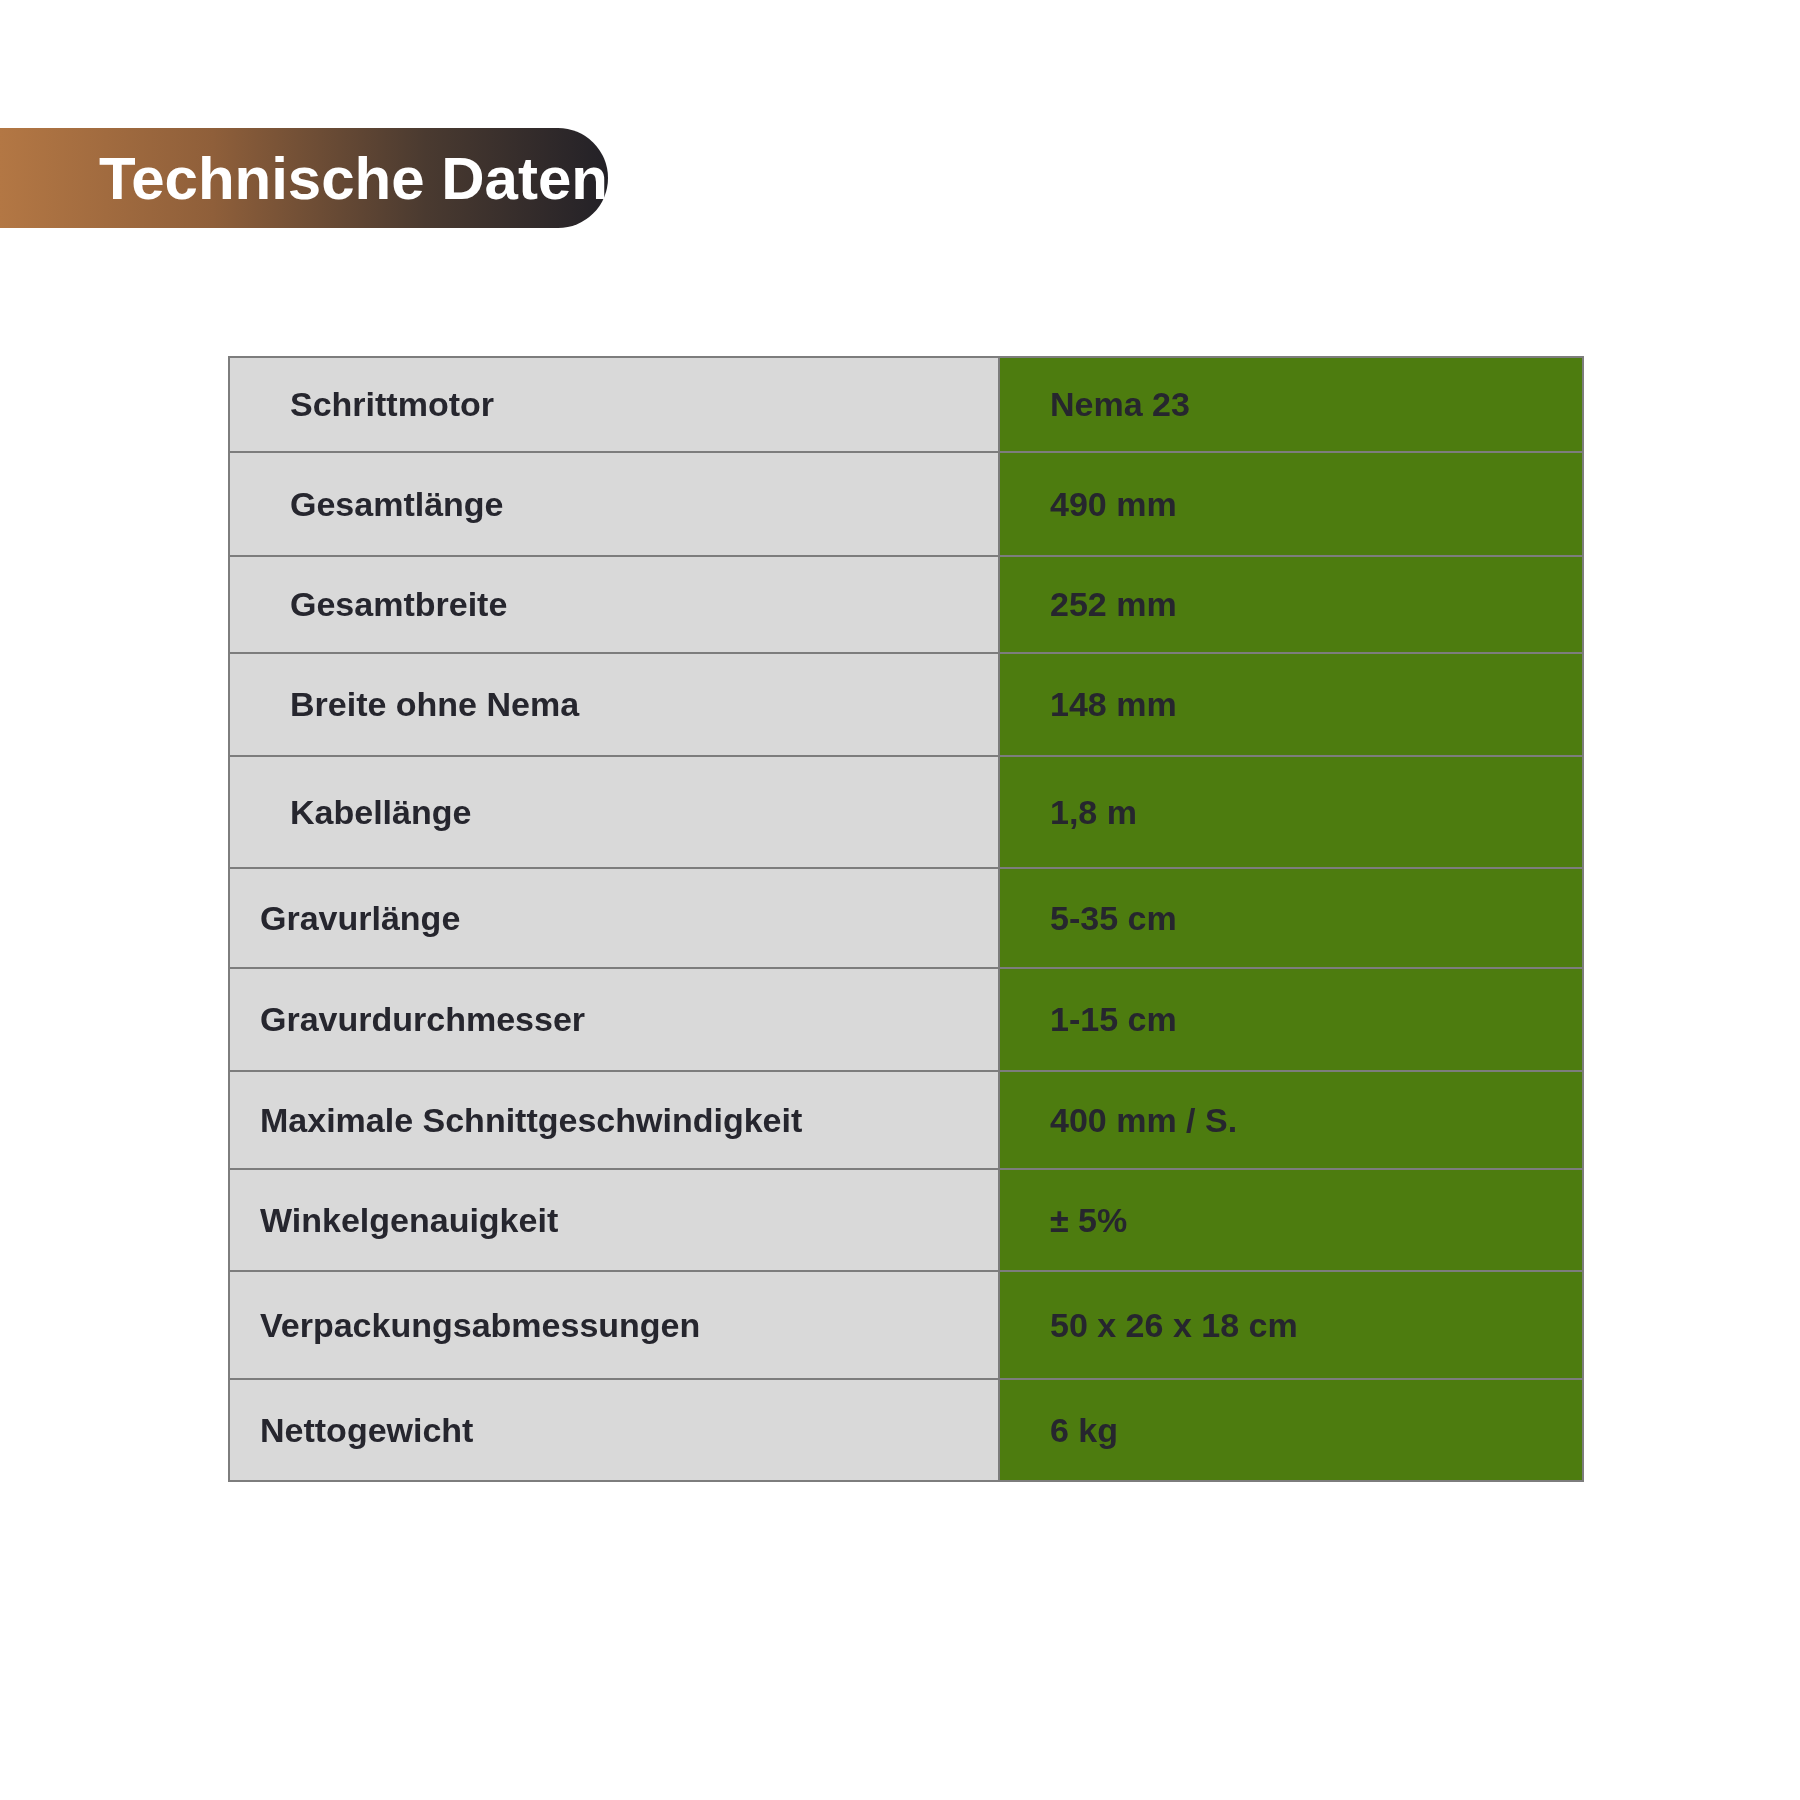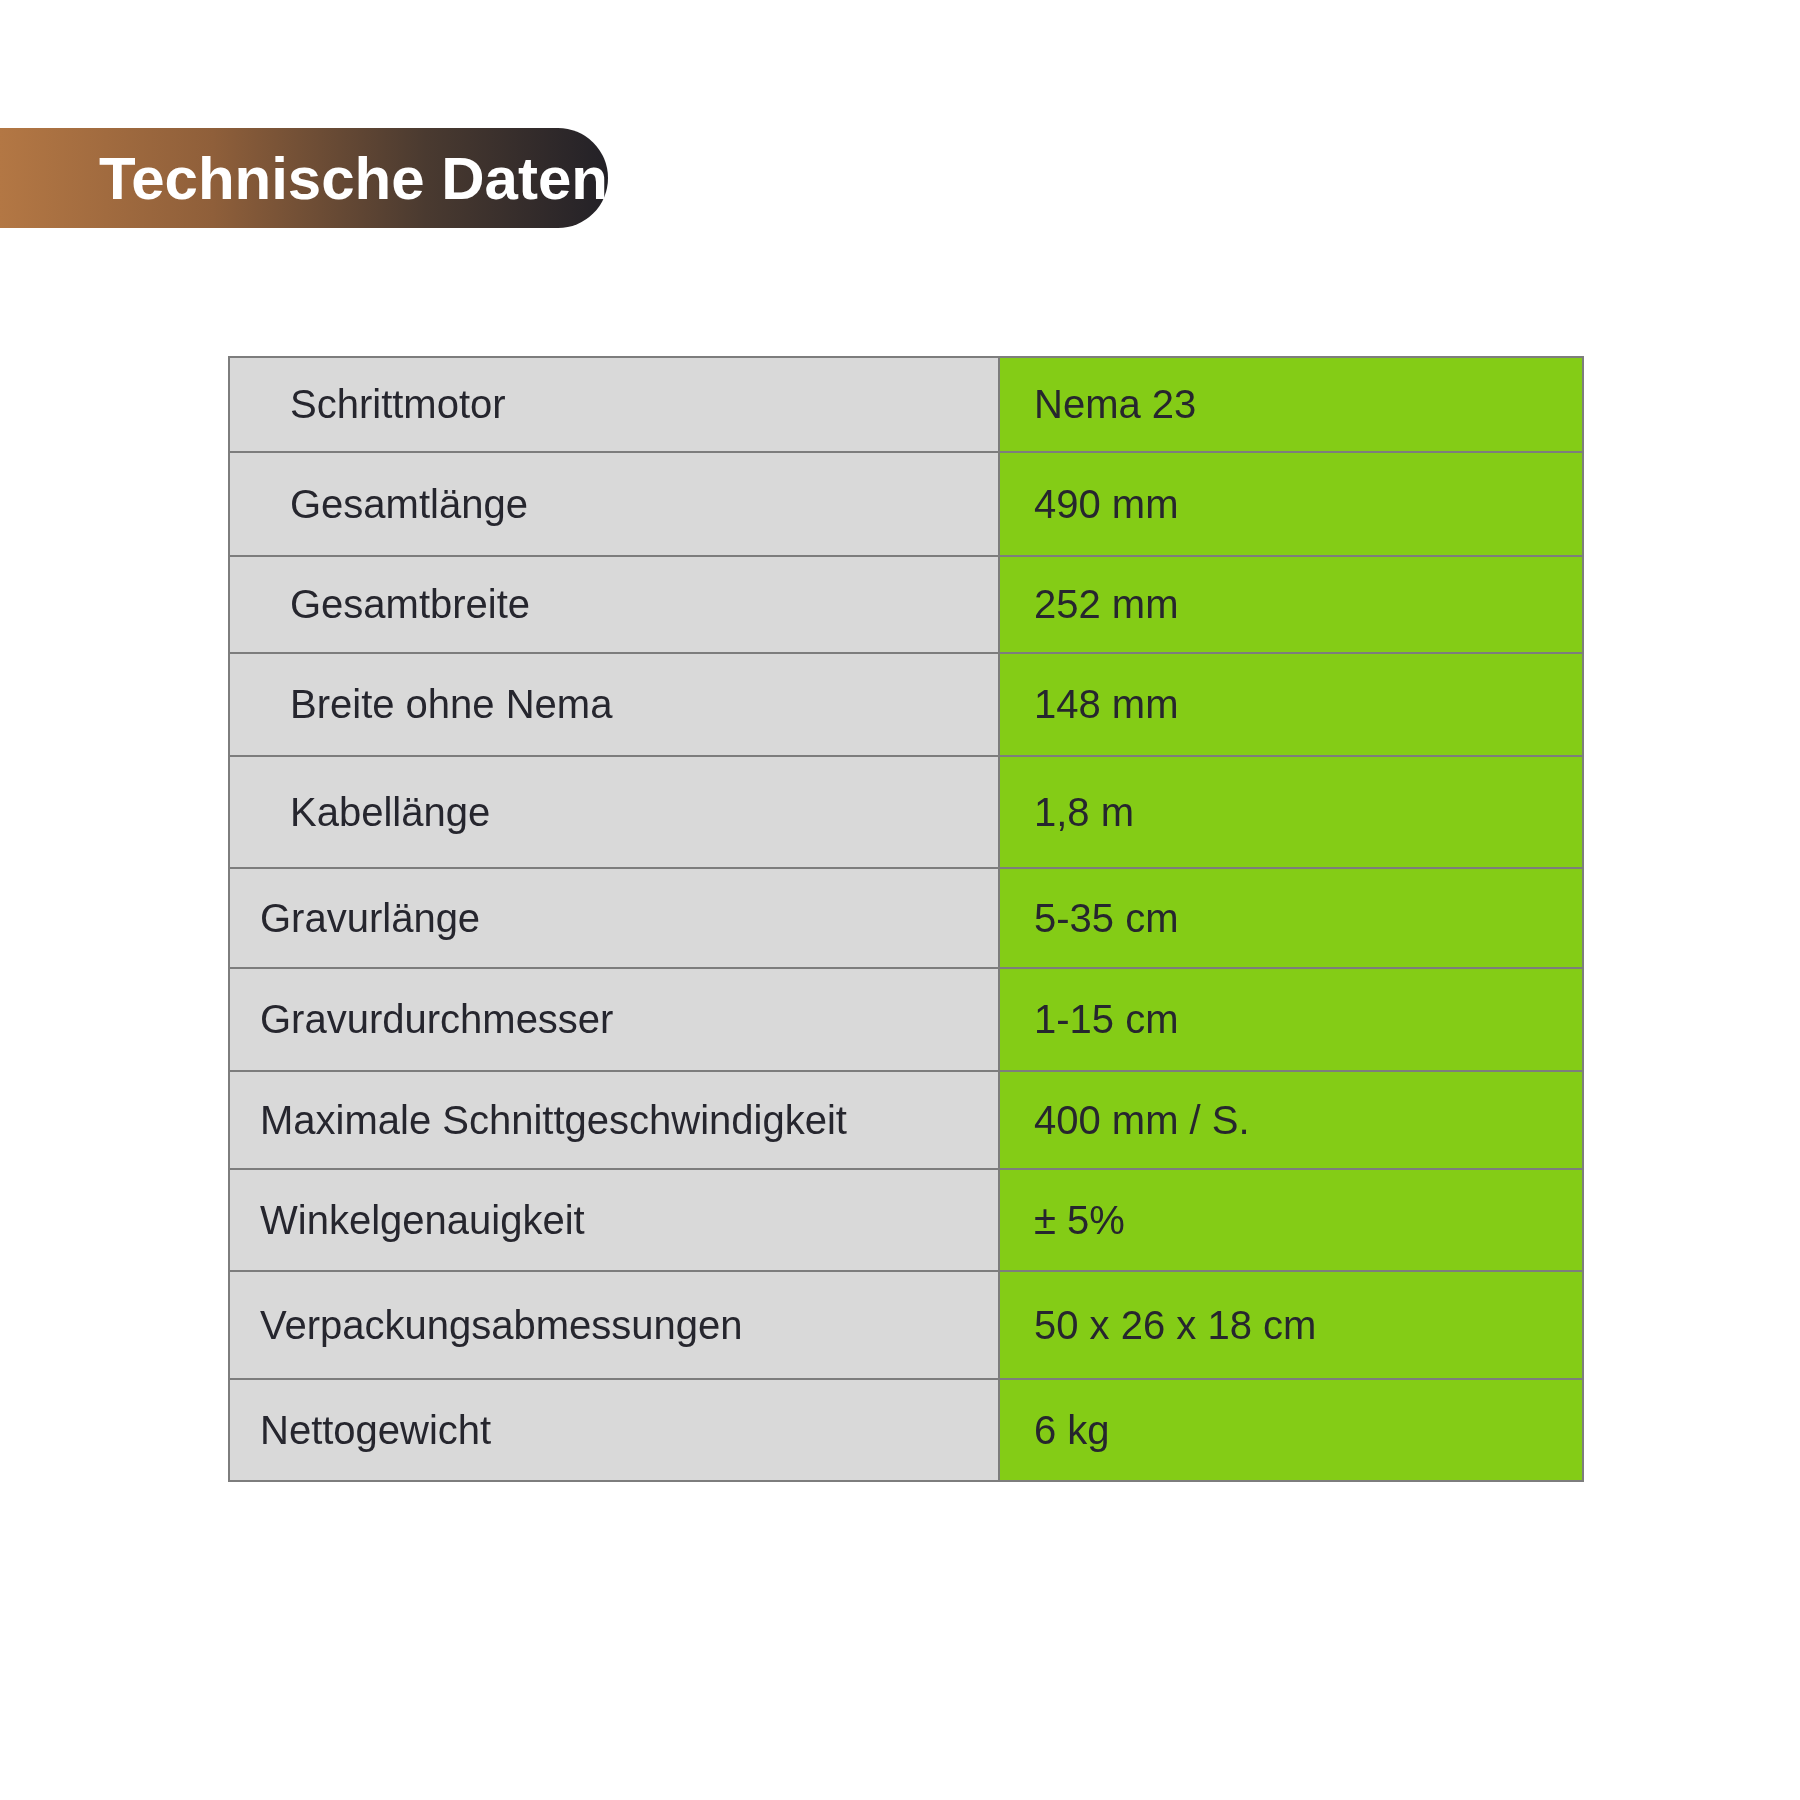--- a/index.html
+++ b/index.html
@@ -16,24 +16,24 @@
   .heading-text {
     color: #ffffff; font-weight: bold; font-size: 60px; margin-left: 30px;
     letter-spacing: 0px;
   }
   .spec-table {
     position: absolute; left: 228px; top: 356px; width: 1356px;
     border-collapse: collapse; border: 2px solid #7d7d7d;
   }
   .spec-table td {
     border-bottom: 2px solid #7d7d7d; padding: 0; height: 99px;
-    font-weight: normal; font-size: 40px; color: #26262e; vertical-align: middle; margin-top: 40px;
+    font-weight: bold; font-size: 34px; color: #26262e; vertical-align: middle; margin-top: 40px;
   }
   .spec-table td.label { background: #d9d9d9; width: 708px; border-right: 2px solid #7d7d7d; }
-  .spec-table td.value { background: #84cc16; padding-left: 34px; }
+  .spec-table td.value { background: #4d7c0f; padding-left: 50px; }
   .spec-table td.label.indent { padding-left: 60px; }
   .spec-table td.label.flush { padding-left: 30px; }
 </style>
 </head>
 <body>
 
 <div class="heading-band">
   <span class="heading-text">Technische Daten</span>
 </div>
 

